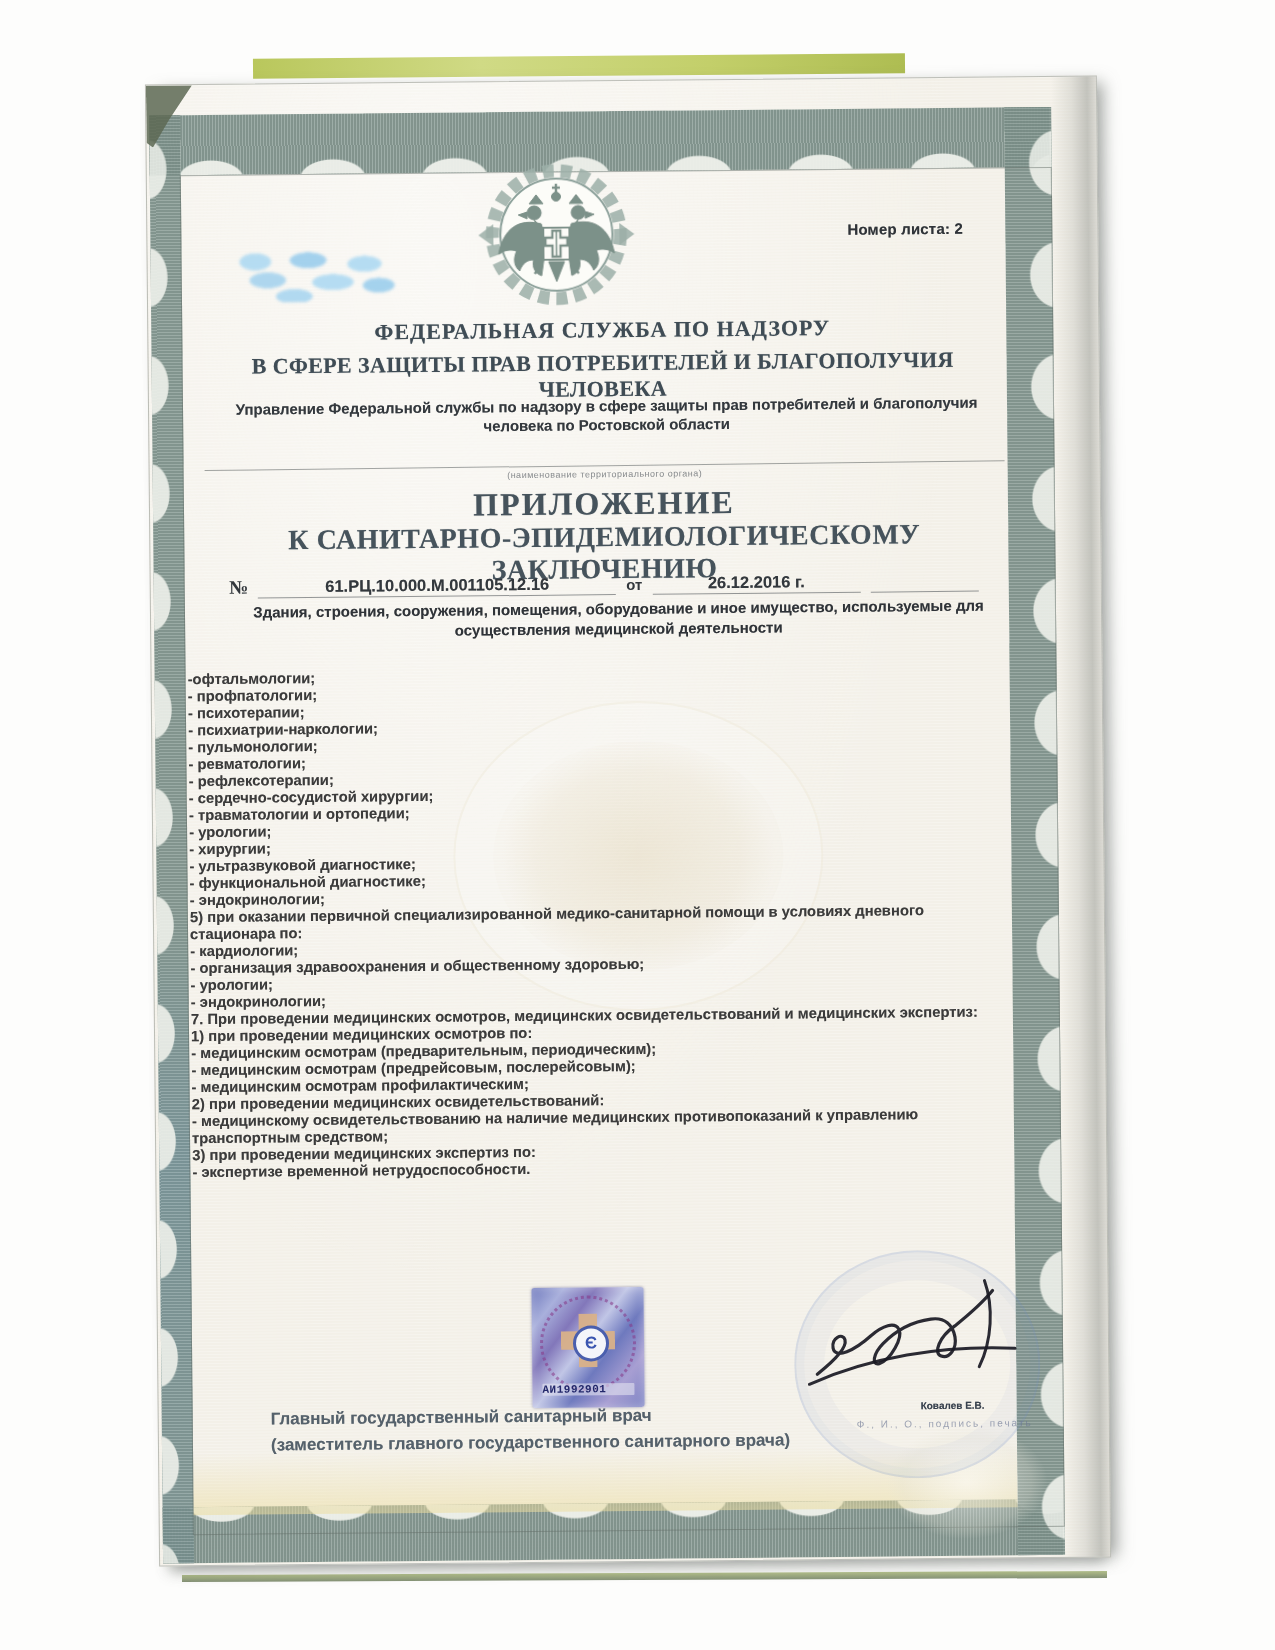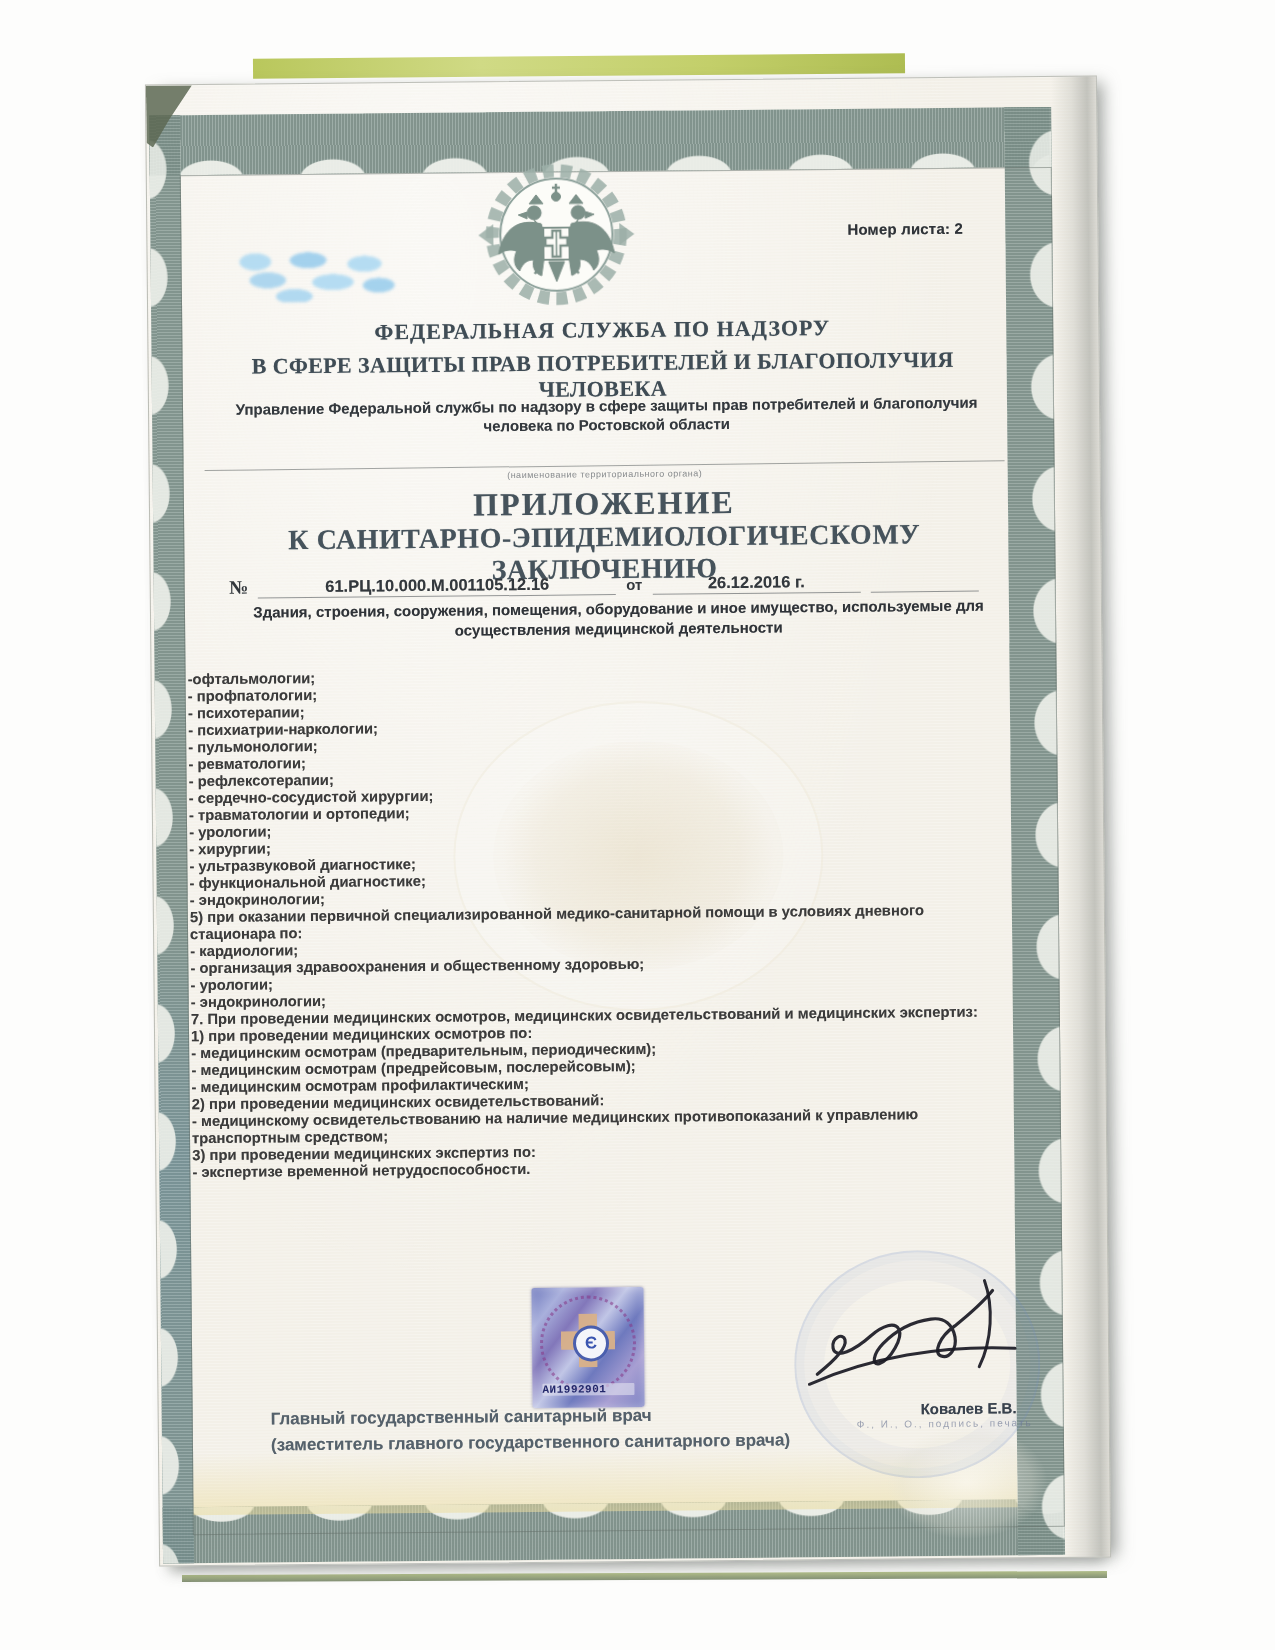--- a/index.html
+++ b/index.html
@@ -96,21 +96,21 @@
   .numrow .seg.date{min-width:180px;}
   .numrow .seg.blank{min-width:80px;}
   .numrow .ot{font-size:15px;font-weight:bold;padding-bottom:2px;}
   .subject{position:absolute;left:95px;top:518px;width:745px;text-align:center;font-size:15px;font-weight:600;
     color:#2f3338;line-height:20px;text-shadow:0 0 .5px rgba(47,51,56,.4);}
   .bodylist{position:absolute;left:36px;top:586px;width:800px;font-size:14.8px;font-weight:600;color:var(--ink-body,#3b3b3b);
     line-height:17px;text-shadow:0 0 .5px rgba(59,59,59,.4);}
   .body-line{white-space:normal;}
   .footer{position:absolute;left:112px;top:1322px;width:560px;font-size:17px;font-weight:600;
     color:var(--footer-ink,#55616b);line-height:26px;text-shadow:0 0 .6px rgba(85,97,107,.4);}
-  .sig-name{position:absolute;left:762px;top:1322px;font-size:15px;font-weight:bold;color:#38414d;z-index:4;
+  .sig-name{position:absolute;left:762px;top:1322px;font-size:10px;font-weight:bold;color:#38414d;z-index:4;
     text-shadow:0 0 .5px rgba(56,65,77,.5);}
   .sig-cap{position:absolute;left:698px;top:1340px;width:300px;font-size:10px;color:rgba(108,118,148,.65);
     letter-spacing:2px;z-index:3;}
   
   .holo{position:absolute;left:374px;top:1206px;width:112px;height:120px;border-radius:3px;z-index:3;
     background:linear-gradient(128deg,#6f79bd 0%,#a9b0dc 16%,#8277ba 32%,#c1c6e6 47%,#6e79be 62%,#a79ed2 80%,#7f86c5 100%);
     box-shadow:0 0 3px rgba(70,70,130,.55), inset 0 0 8px rgba(255,255,255,.35);}
   .holo-ring{position:absolute;inset:8px 8px 16px 8px;border-radius:50%;border:3px dotted rgba(135,55,135,.55);}
   .holo-cross{position:absolute;left:29px;top:26px;width:54px;height:54px;background:#d9b189;opacity:.95;
     clip-path:polygon(33% 0,67% 0,67% 33%,100% 33%,100% 67%,67% 67%,67% 100%,33% 100%,33% 67%,0 67%,0 33%,33% 33%);}

